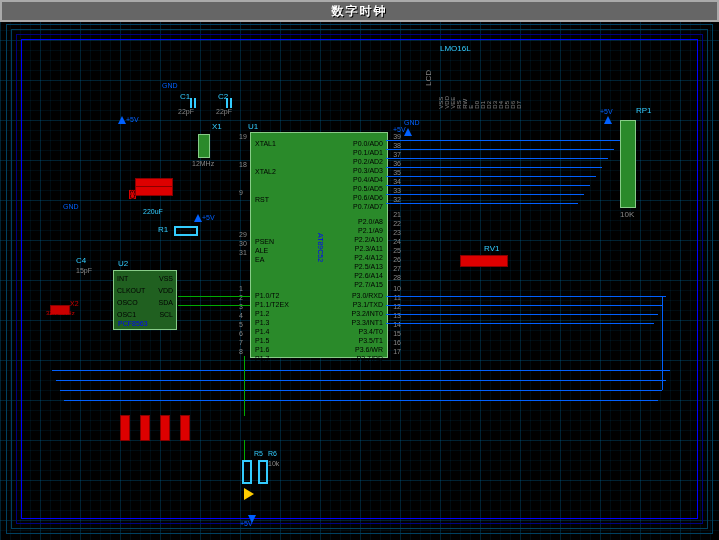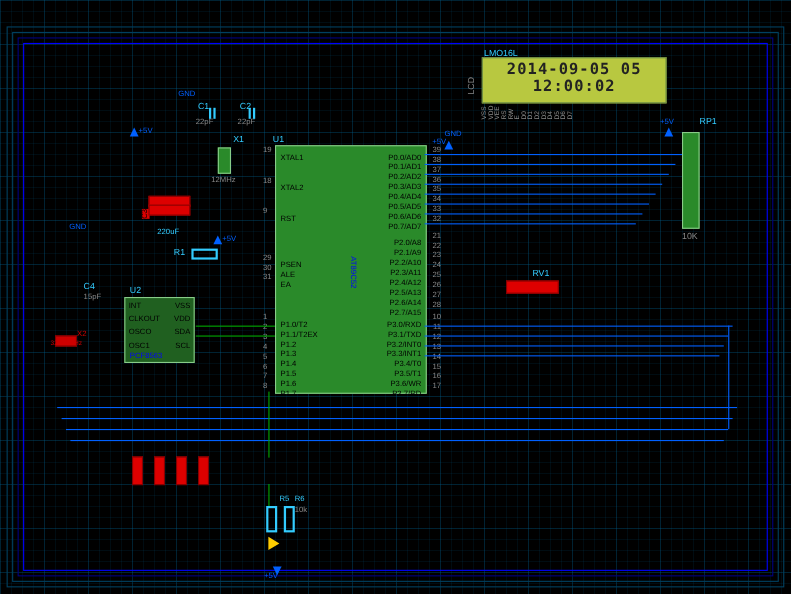--- a/index.html
+++ b/index.html
@@ -42,34 +42,33 @@
   .arrow-dn { position:absolute; width:0; height:0; border-left:4px solid transparent; border-right:4px solid transparent; border-top:8px solid #0060ff; }
   .res { position:absolute; border:2px solid #3cf; }
   .pot { position:absolute; background:#d00; border:1px solid #800; }
   .crystal { position:absolute; background:#2a8a2a; border:1px solid #88cc88; }
   .led { position:absolute; width:0; height:0; border-top:6px solid transparent; border-bottom:6px solid transparent; border-left:10px solid #ffcc00; }
 </style>
 </head>
 <body>
 
 <div class="canvas">
+  <div class="title-frame">
+    <div class="title-bar"><span>数字时钟</span></div>
+  </div>
   <div class="frame4">
   <div class="frame3">
   <div class="frame2">
   <div class="frame1"></div>
         </div>
       </div>
     </div>
 
   <div class="tiny" style="top:44px;left:440px">LMO16L</div>
   <div class="tiny" style="top:70px;left:424px;writing-mode:vertical-rl;transform:rotate(180deg);color:#888">LCD</div>
-  <div class="lcd" style="top:52px;left:438px;width:166px;height:38px;padding-top:2px">
-    <div class="lcd-line">2014-09-05   05</div>
-    <div class="lcd-line">12:00:02</div>
-  </div>
   <div class="lcd-pins" style="top:96px;left:438px">
     <span class="lcd-pin">VSS</span>
     <span class="lcd-pin">VDD</span>
     <span class="lcd-pin">VEE</span>
     <span class="lcd-pin">RS</span>
     <span class="lcd-pin">RW</span>
     <span class="lcd-pin">E</span>
     <span class="lcd-pin">D0</span>
     <span class="lcd-pin">D1</span>
     <span class="lcd-pin">D2</span>

